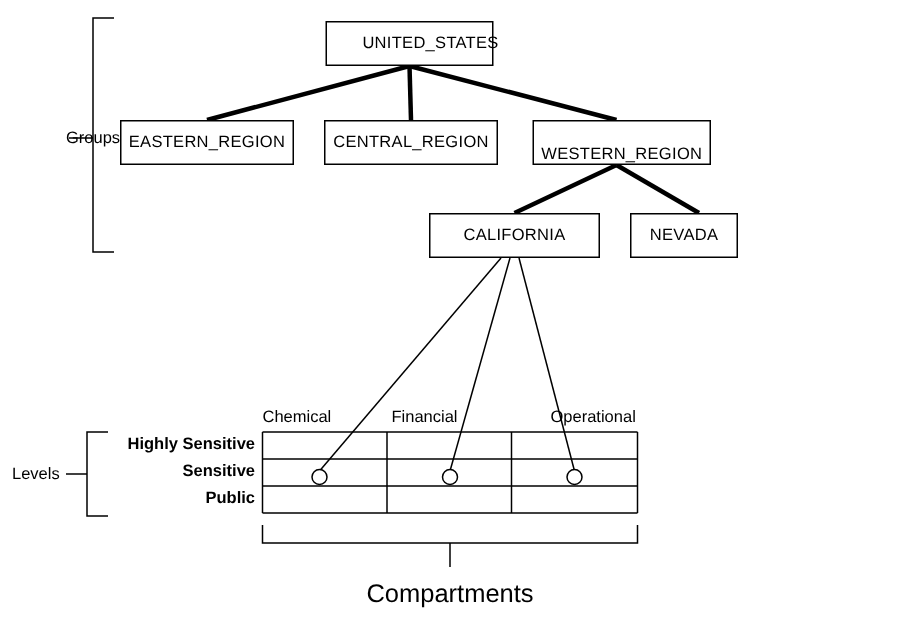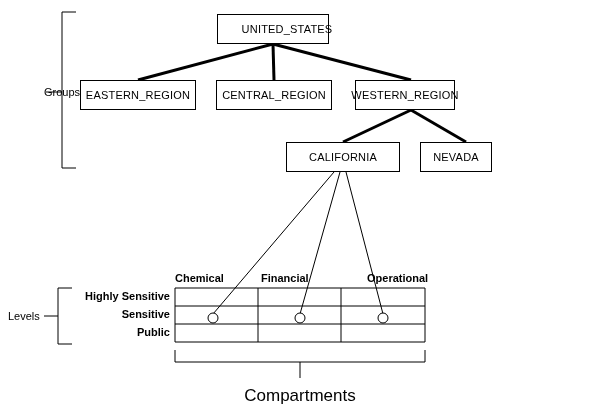--- a/index.html
+++ b/index.html
@@ -5,21 +5,21 @@
   html,body{margin:0;padding:0;background:#ffffff;font-family:"Liberation Sans","DejaVu Sans",sans-serif;}
   .canvas{position:relative;width:600px;height:416px;background:#ffffff;overflow:hidden;}
   .layer{position:absolute;left:0;top:0;}
   .node{
     position:absolute;height:30px;box-sizing:border-box;
     border:1px solid #000;background:#fff;
     display:flex;align-items:center;justify-content:center;
     font-size:11px;color:#000;letter-spacing:.2px;
   }
   .side-label{position:absolute;font-size:11px;color:#000;}
-  .col-head{position:absolute;font-size:11px;font-weight:bold;color:#000;}
+  .col-head{position:absolute;font-size:11px;font-weight:normal;color:#000;}
   .row-label{position:absolute;font-size:11px;font-weight:bold;color:#000;left:48px;width:122px;text-align:right;}
   .compartments-label{position:absolute;left:230px;width:140px;top:386px;text-align:center;font-size:17px;color:#000;}
 </style>
 </head>
 <body>
 
 <div class="canvas">
 
   <svg class="layer" width="600" height="416">
 
@@ -60,21 +60,21 @@
 
   <div class="node" style="left:217px;top:14px;width:112px;padding-left:28px;">
     <span>UNITED_STATES</span>
   </div>
   <div class="node" style="left:216px;top:80px;width:116px;">
     <span>CENTRAL_REGION</span>
   </div>
   <div class="node" style="left:80px;top:80px;width:116px;">
     <span>EASTERN_REGION</span>
   </div>
-  <div class="node" style="left:355px;top:80px;width:100px;">
+  <div class="node" style="left:355px;top:80px;width:119px;align-items:flex-end;">
     <span>WESTERN_REGION</span>
   </div>
   <div class="node" style="left:286px;top:142px;width:114px;">
     <span>CALIFORNIA</span>
   </div>
   <div class="node" style="left:420px;top:142px;width:72px;">
     <span>NEVADA</span>
   </div>
 
   <div class="side-label" style="left:8px;top:86px;margin-left:36px;">Groups</div>

